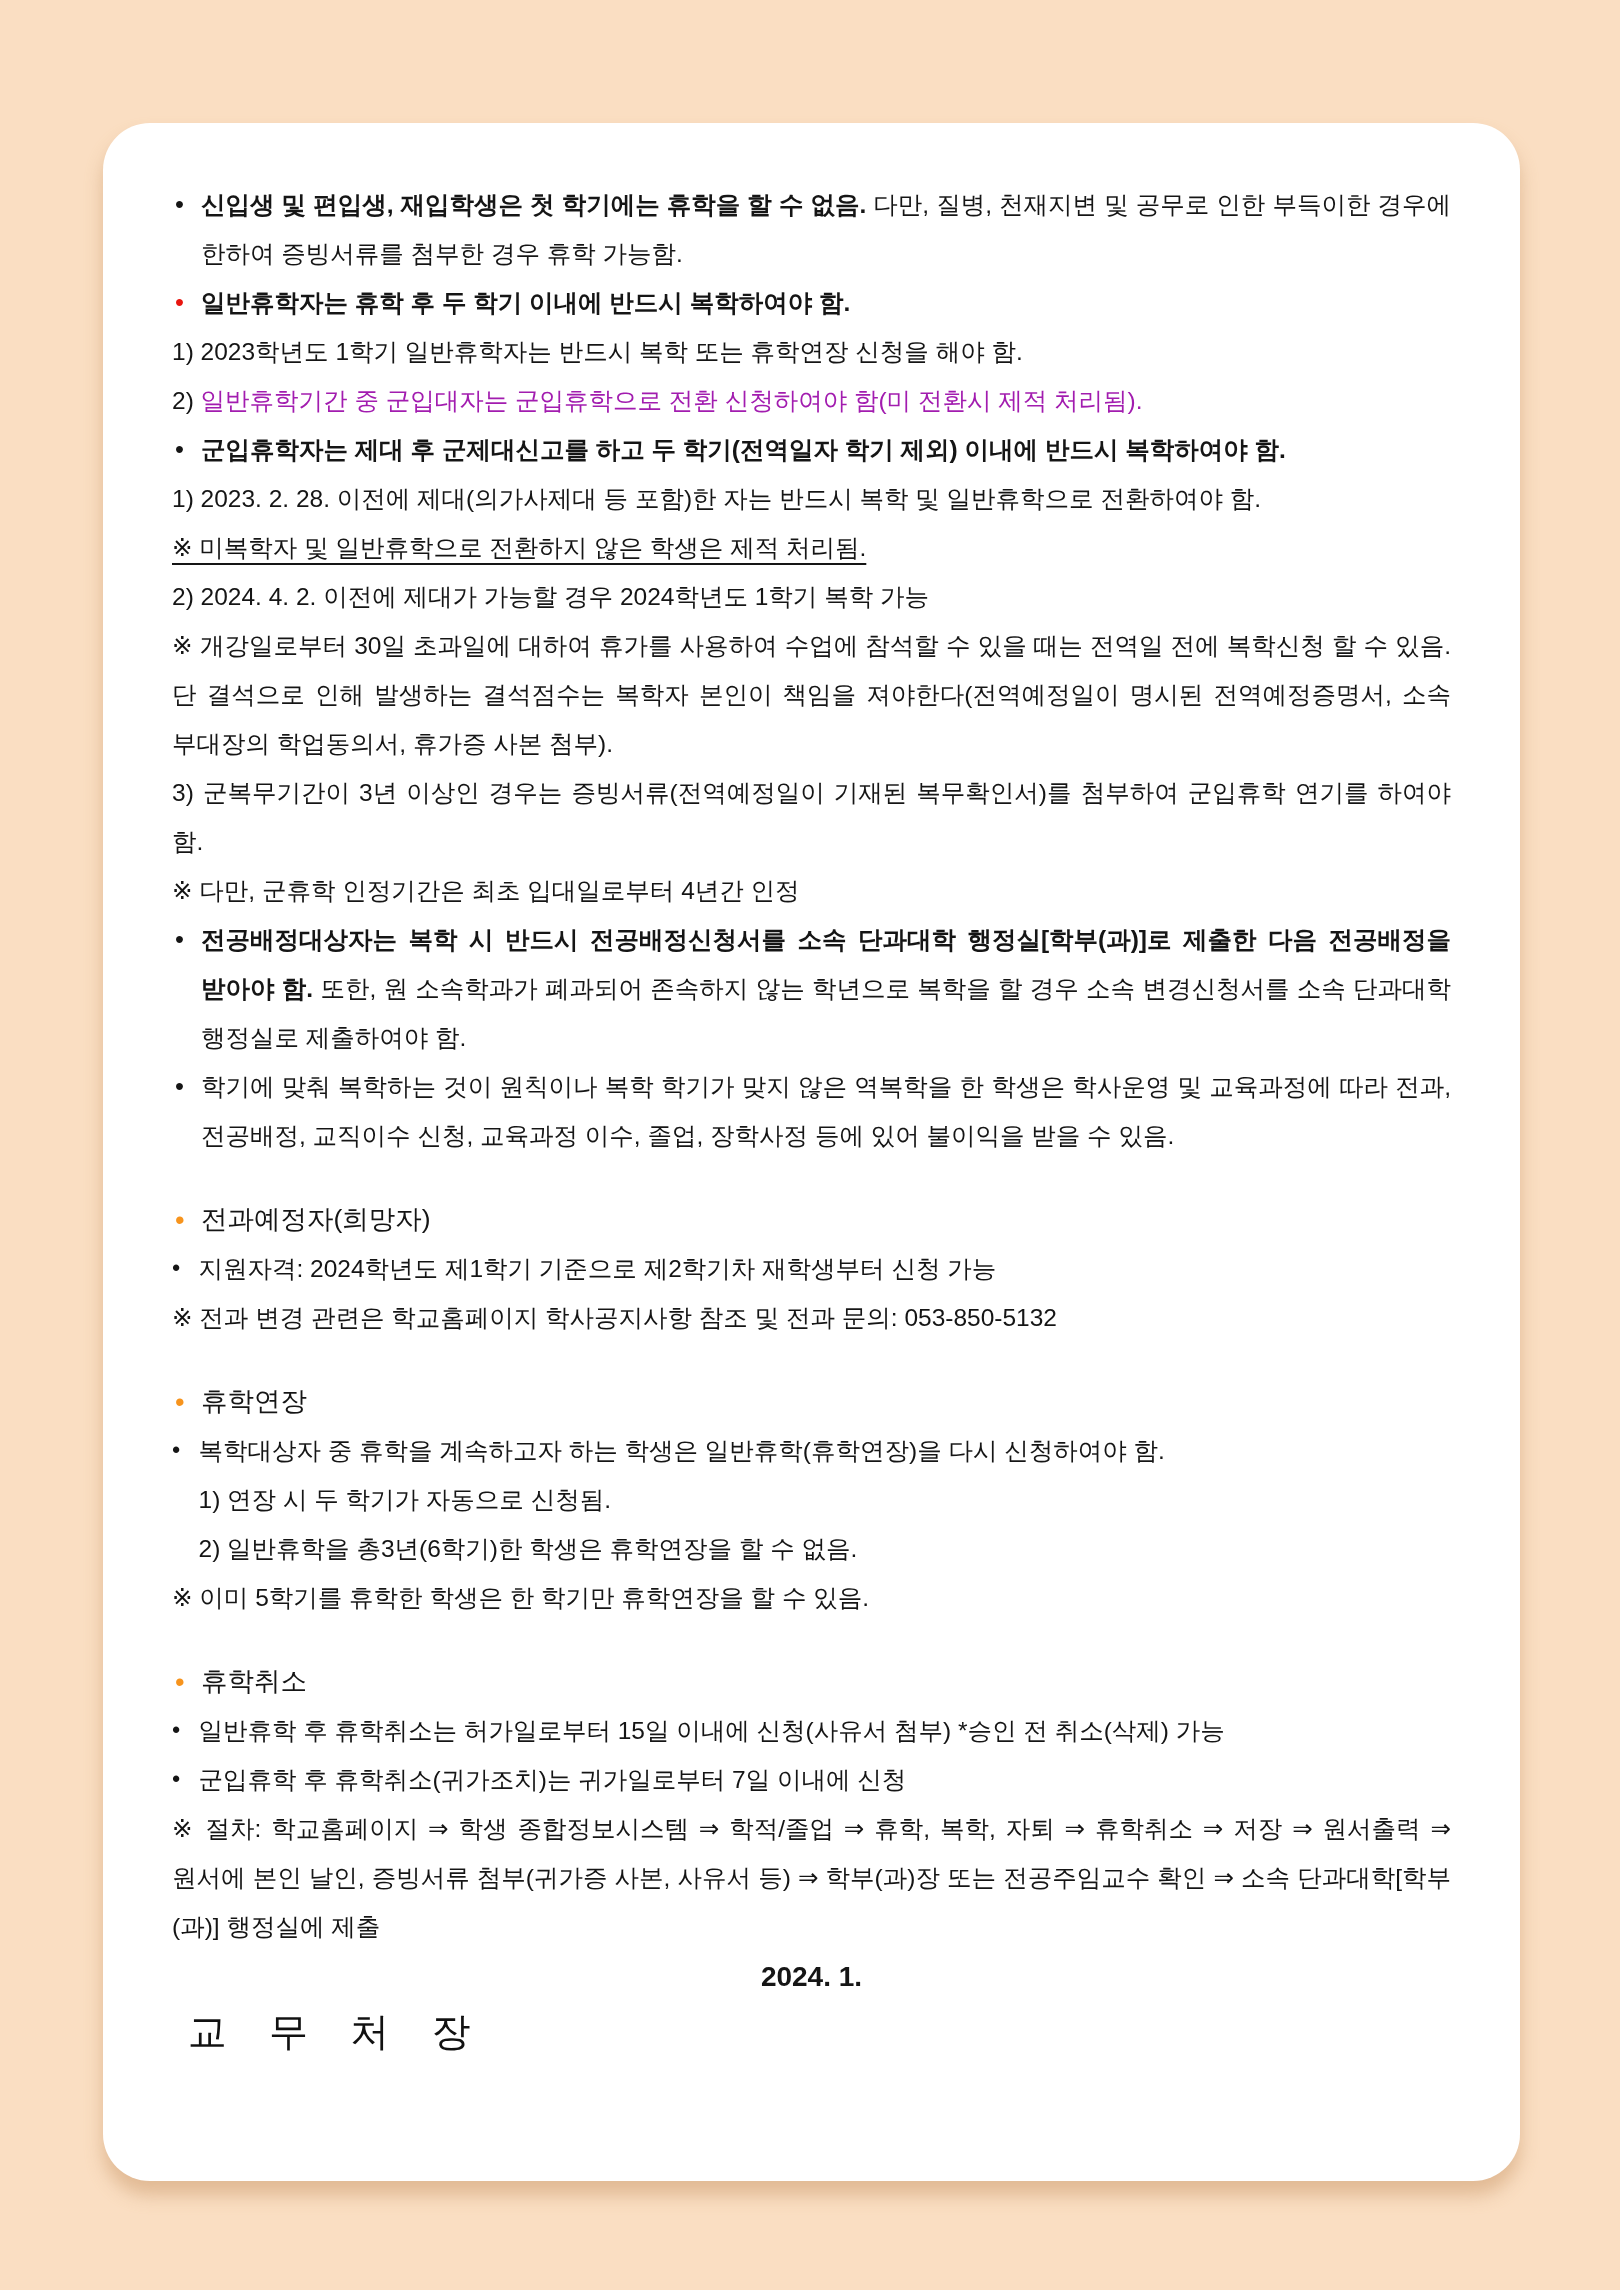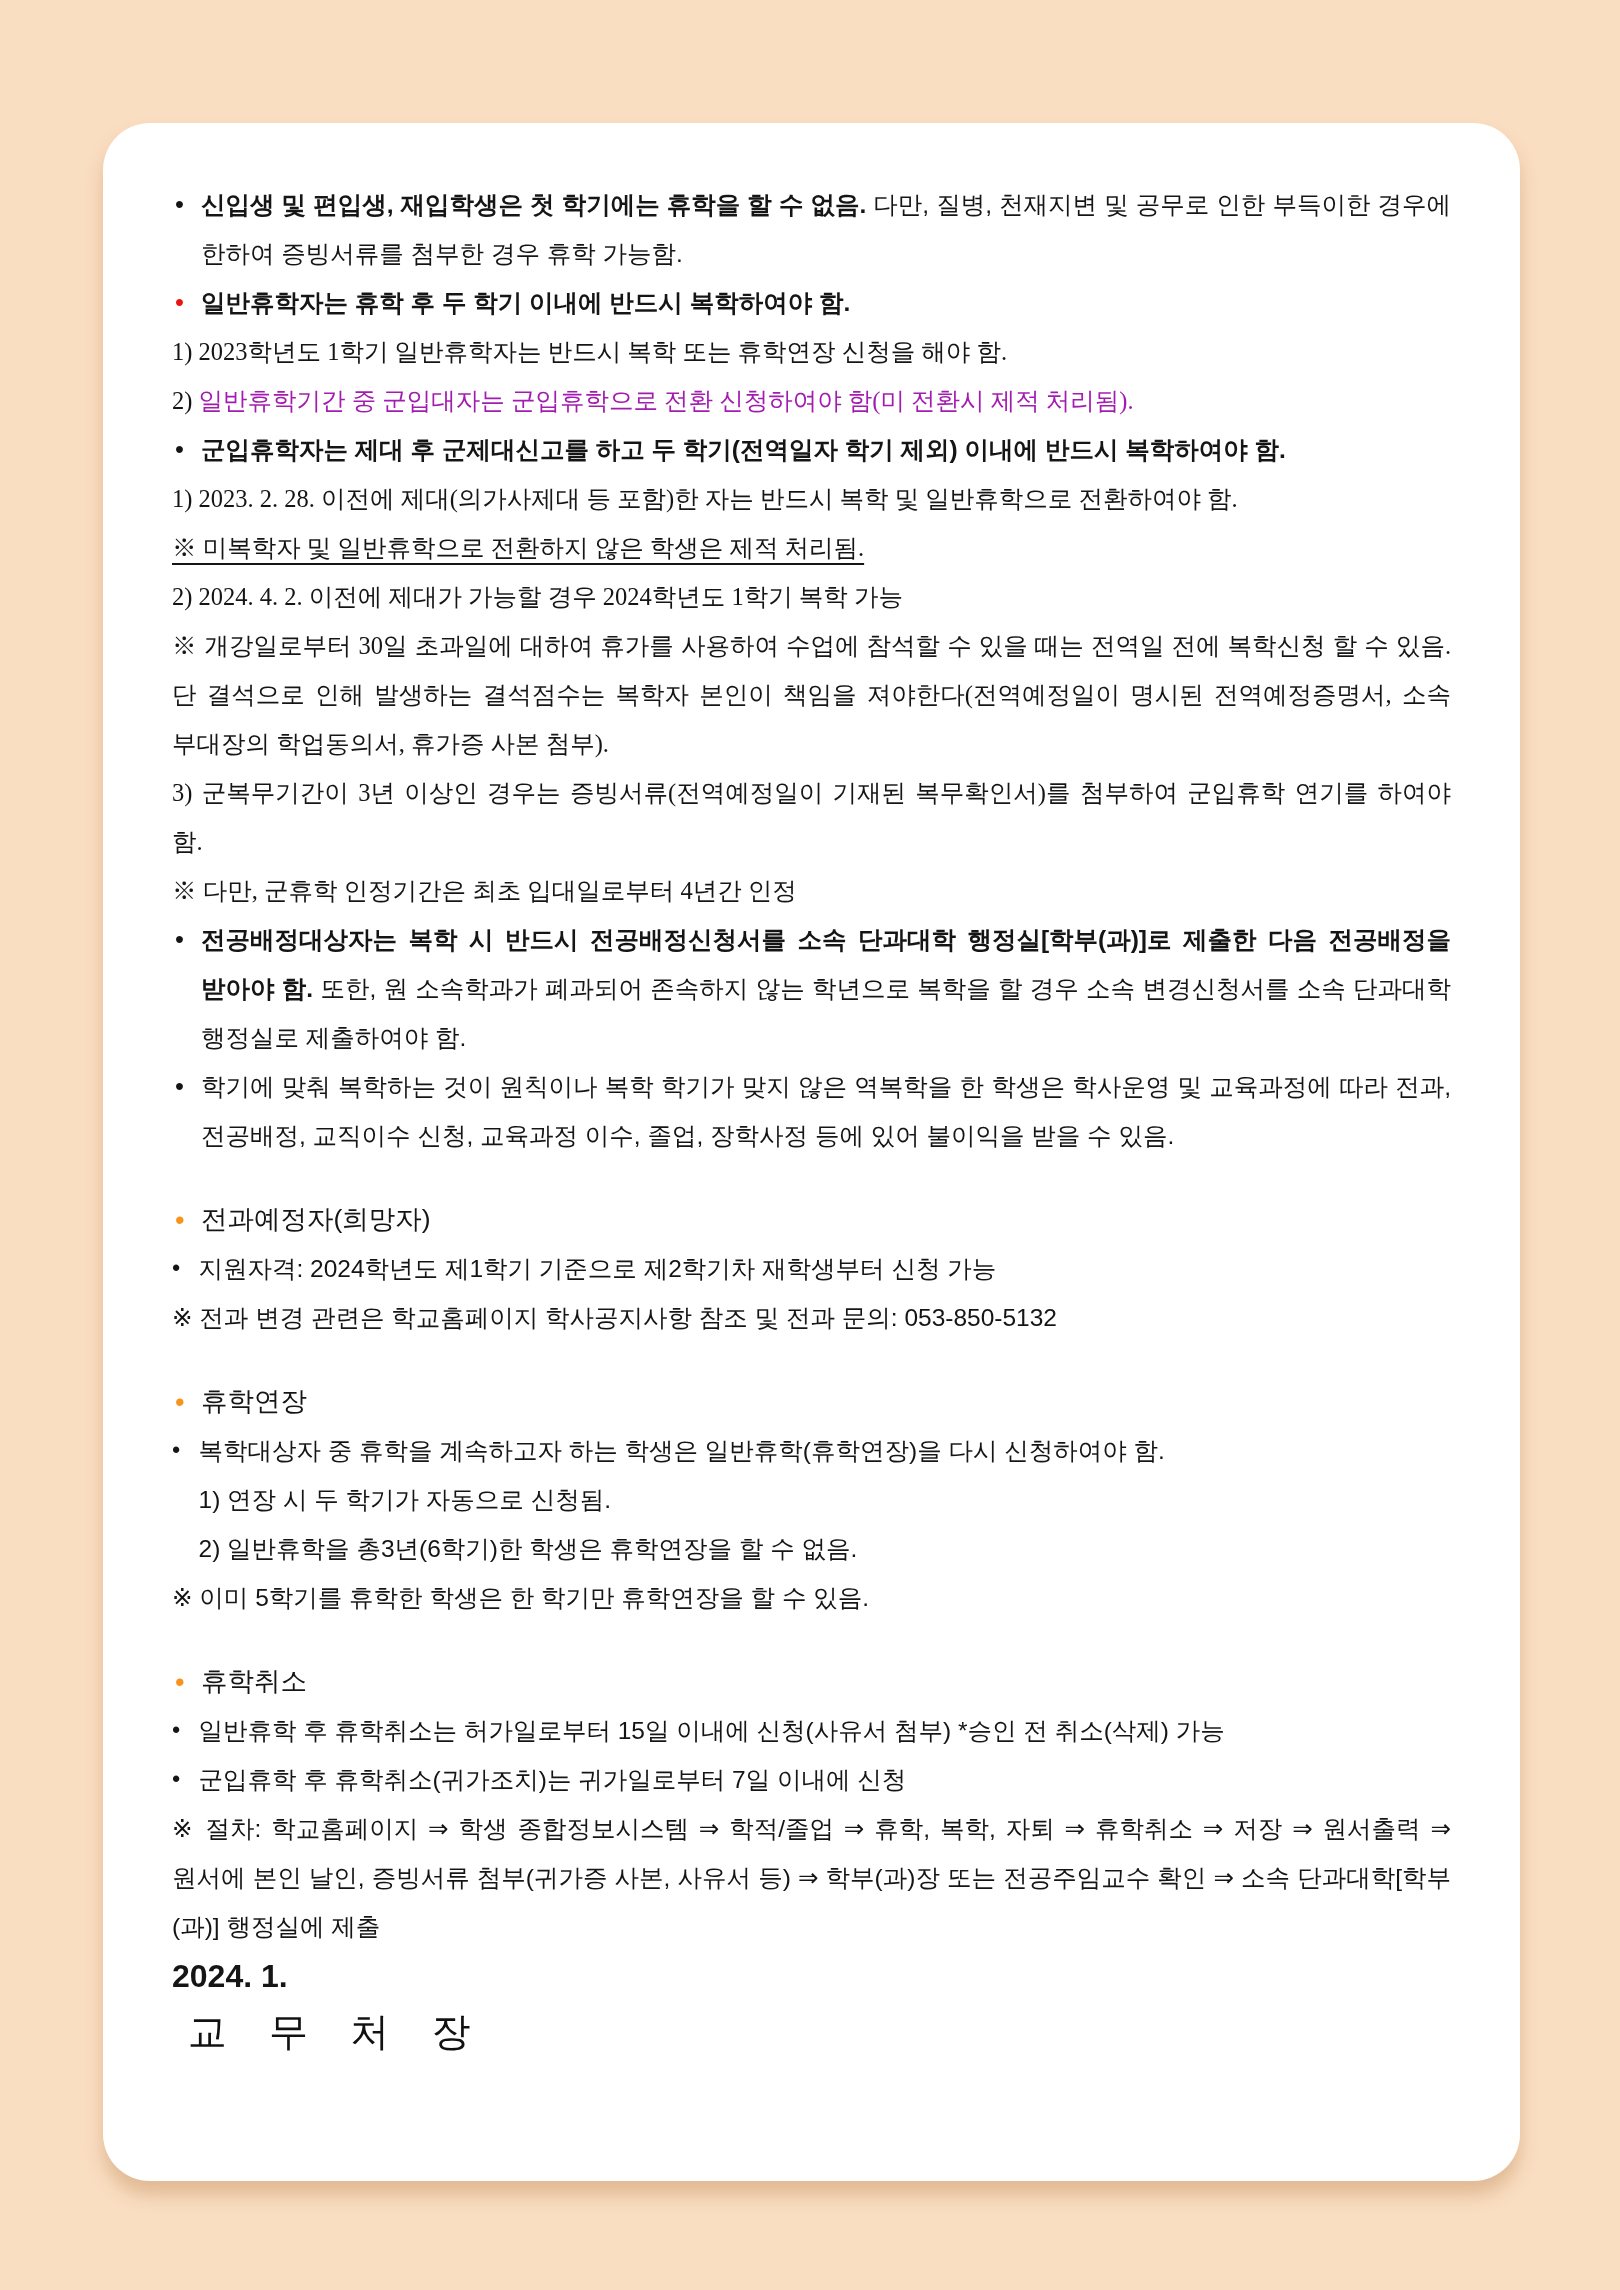--- a/index.html
+++ b/index.html
@@ -40,30 +40,31 @@
     left: 2.9px;
     top: 0;
     font-size: 25.5px;
     color: #151515;
   }
   .blt.red    { color: #e8150f; }
   .blt.orange { color: #f7941d; font-size: 27.4px; }
   .bd  { font-weight: bold; }
   .red { color: #a21caf; }
   .und { text-decoration: underline; text-underline-offset: 6.9px; }
-  .sub { margin-left: 32px; font-family: Liberation Serif, serif; }
+  .sub { margin-left: 32px; }
   .section { margin-top: 35px; }
   .sec-title { font-size: 26.5px; }
   .sec-li { position: relative; margin-left: 30px; padding-left: 26.5px; }
   .sec-li .blt { left: 0; font-size: 23.5px; }
   .sec-note { margin-left: 59px; }
   .footer-date {
     margin: 2px 0 0 0;
+    text-align: center;
     font-weight: bold;
-    font-size: 32px;
+    font-size: 28px;
     line-height: 47px;
   }
   .footer-sign {
     margin: 0;
     font-size: 39px;
     line-height: 63px;
     letter-spacing: 15.7px;
     padding-left: 15.7px;
     color: #111111;
   }

